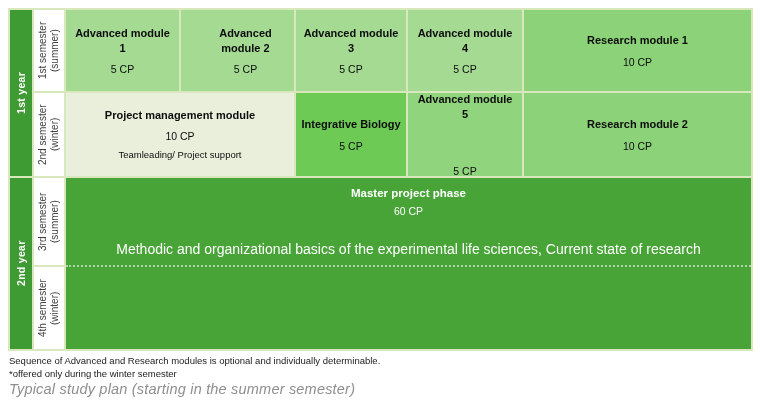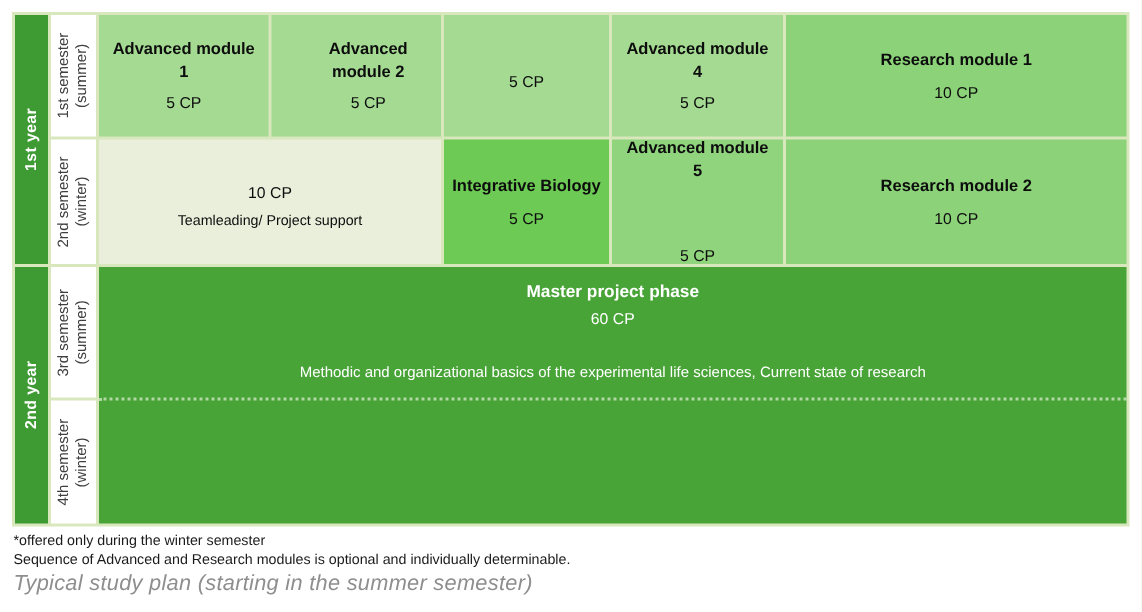--- a/index.html
+++ b/index.html
@@ -52,21 +52,21 @@
   .master {
     grid-column:3/8; grid-row:3/5; background:var(--master-block,#48a437);
     display:flex; flex-direction:column; align-items:stretch; justify-content:flex-start;
   }
   .master-top {
     height:87px; display:flex; flex-direction:column; align-items:center; justify-content:center;
     color:#ffffff; text-align:center;
   }
   .master-top .title { font-weight:700; font-size:11.5px; }
   .master-top .cp { font-size:10.5px; margin-top:6px; }
-  .master-top .details { font-size:10px; margin-top:24px; }
+  .master-top .details { font-size:14px; margin-top:24px; }
   .dotted-divider { height:0; border-top:2px dotted rgba(240,248,232,.62); }
   
   .footnotes { position:absolute; left:9px; top:354px; font-size:9.5px; line-height:1.42; color:#1a1a1a; }
   .caption { position:absolute; left:9px; top:381px; font-size:14.5px; font-style:italic; color:#8e8e8e; letter-spacing:.2px; }
 </style>
 </head>
 <body>
 
 <div class="figure">
   <div class="grid">
@@ -97,32 +97,34 @@
 
     <div class="cell mod light narrow c1r1">
       <div class="title">Advanced module 1</div>
       <div class="cp">5 CP</div>
     </div>
     <div class="cell mod light narrow c2r1">
       <div class="title">Advanced module 2</div>
       <div class="cp">5 CP</div>
     </div>
     <div class="cell mod light narrow c3r1">
+      <div class="title">Advanced module 3</div>
       <div class="cp">5 CP</div>
     </div>
     <div class="cell mod light narrow c4r1">
       <div class="title">Advanced module 4</div>
       <div class="cp">5 CP</div>
     </div>
     <div class="cell mod medium c5r1">
       <div class="title">Research module 1</div>
       <div class="cp">10 CP</div>
     </div>
 
     <div class="cell mod pale pm">
+      <div class="title">Project management module</div>
       <div class="cp">10 CP</div>
       <div class="details">Teamleading/ Project support</div>
     </div>
     <div class="cell mod bright ib">
       <div class="title">Integrative Biology</div>
       <div class="cp">5 CP</div>
     </div>
     <div class="cell mod adv5bg narrow a5">
       <div class="title">Advanced module 5</div>
       <div class="cp">5 CP</div>
@@ -137,18 +139,18 @@
         <div class="title">Master project phase</div>
         <div class="cp">60 CP</div>
         <div class="details">Methodic and organizational basics of the experimental life sciences, Current state of research</div>
       </div>
       <div class="dotted-divider"></div>
     </div>
 
   </div>
 
   <div class="footnotes">
+    <div>Sequence of Advanced and Research modules is optional and individually determinable.</div>
     <div>*offered only during the winter semester</div>
-    <div>Sequence of Advanced and Research modules is optional and individually determinable.</div>
   </div>
 
   <div class="caption">Typical study plan (starting in the summer semester)</div>
 </div>
 
 </body></html>

